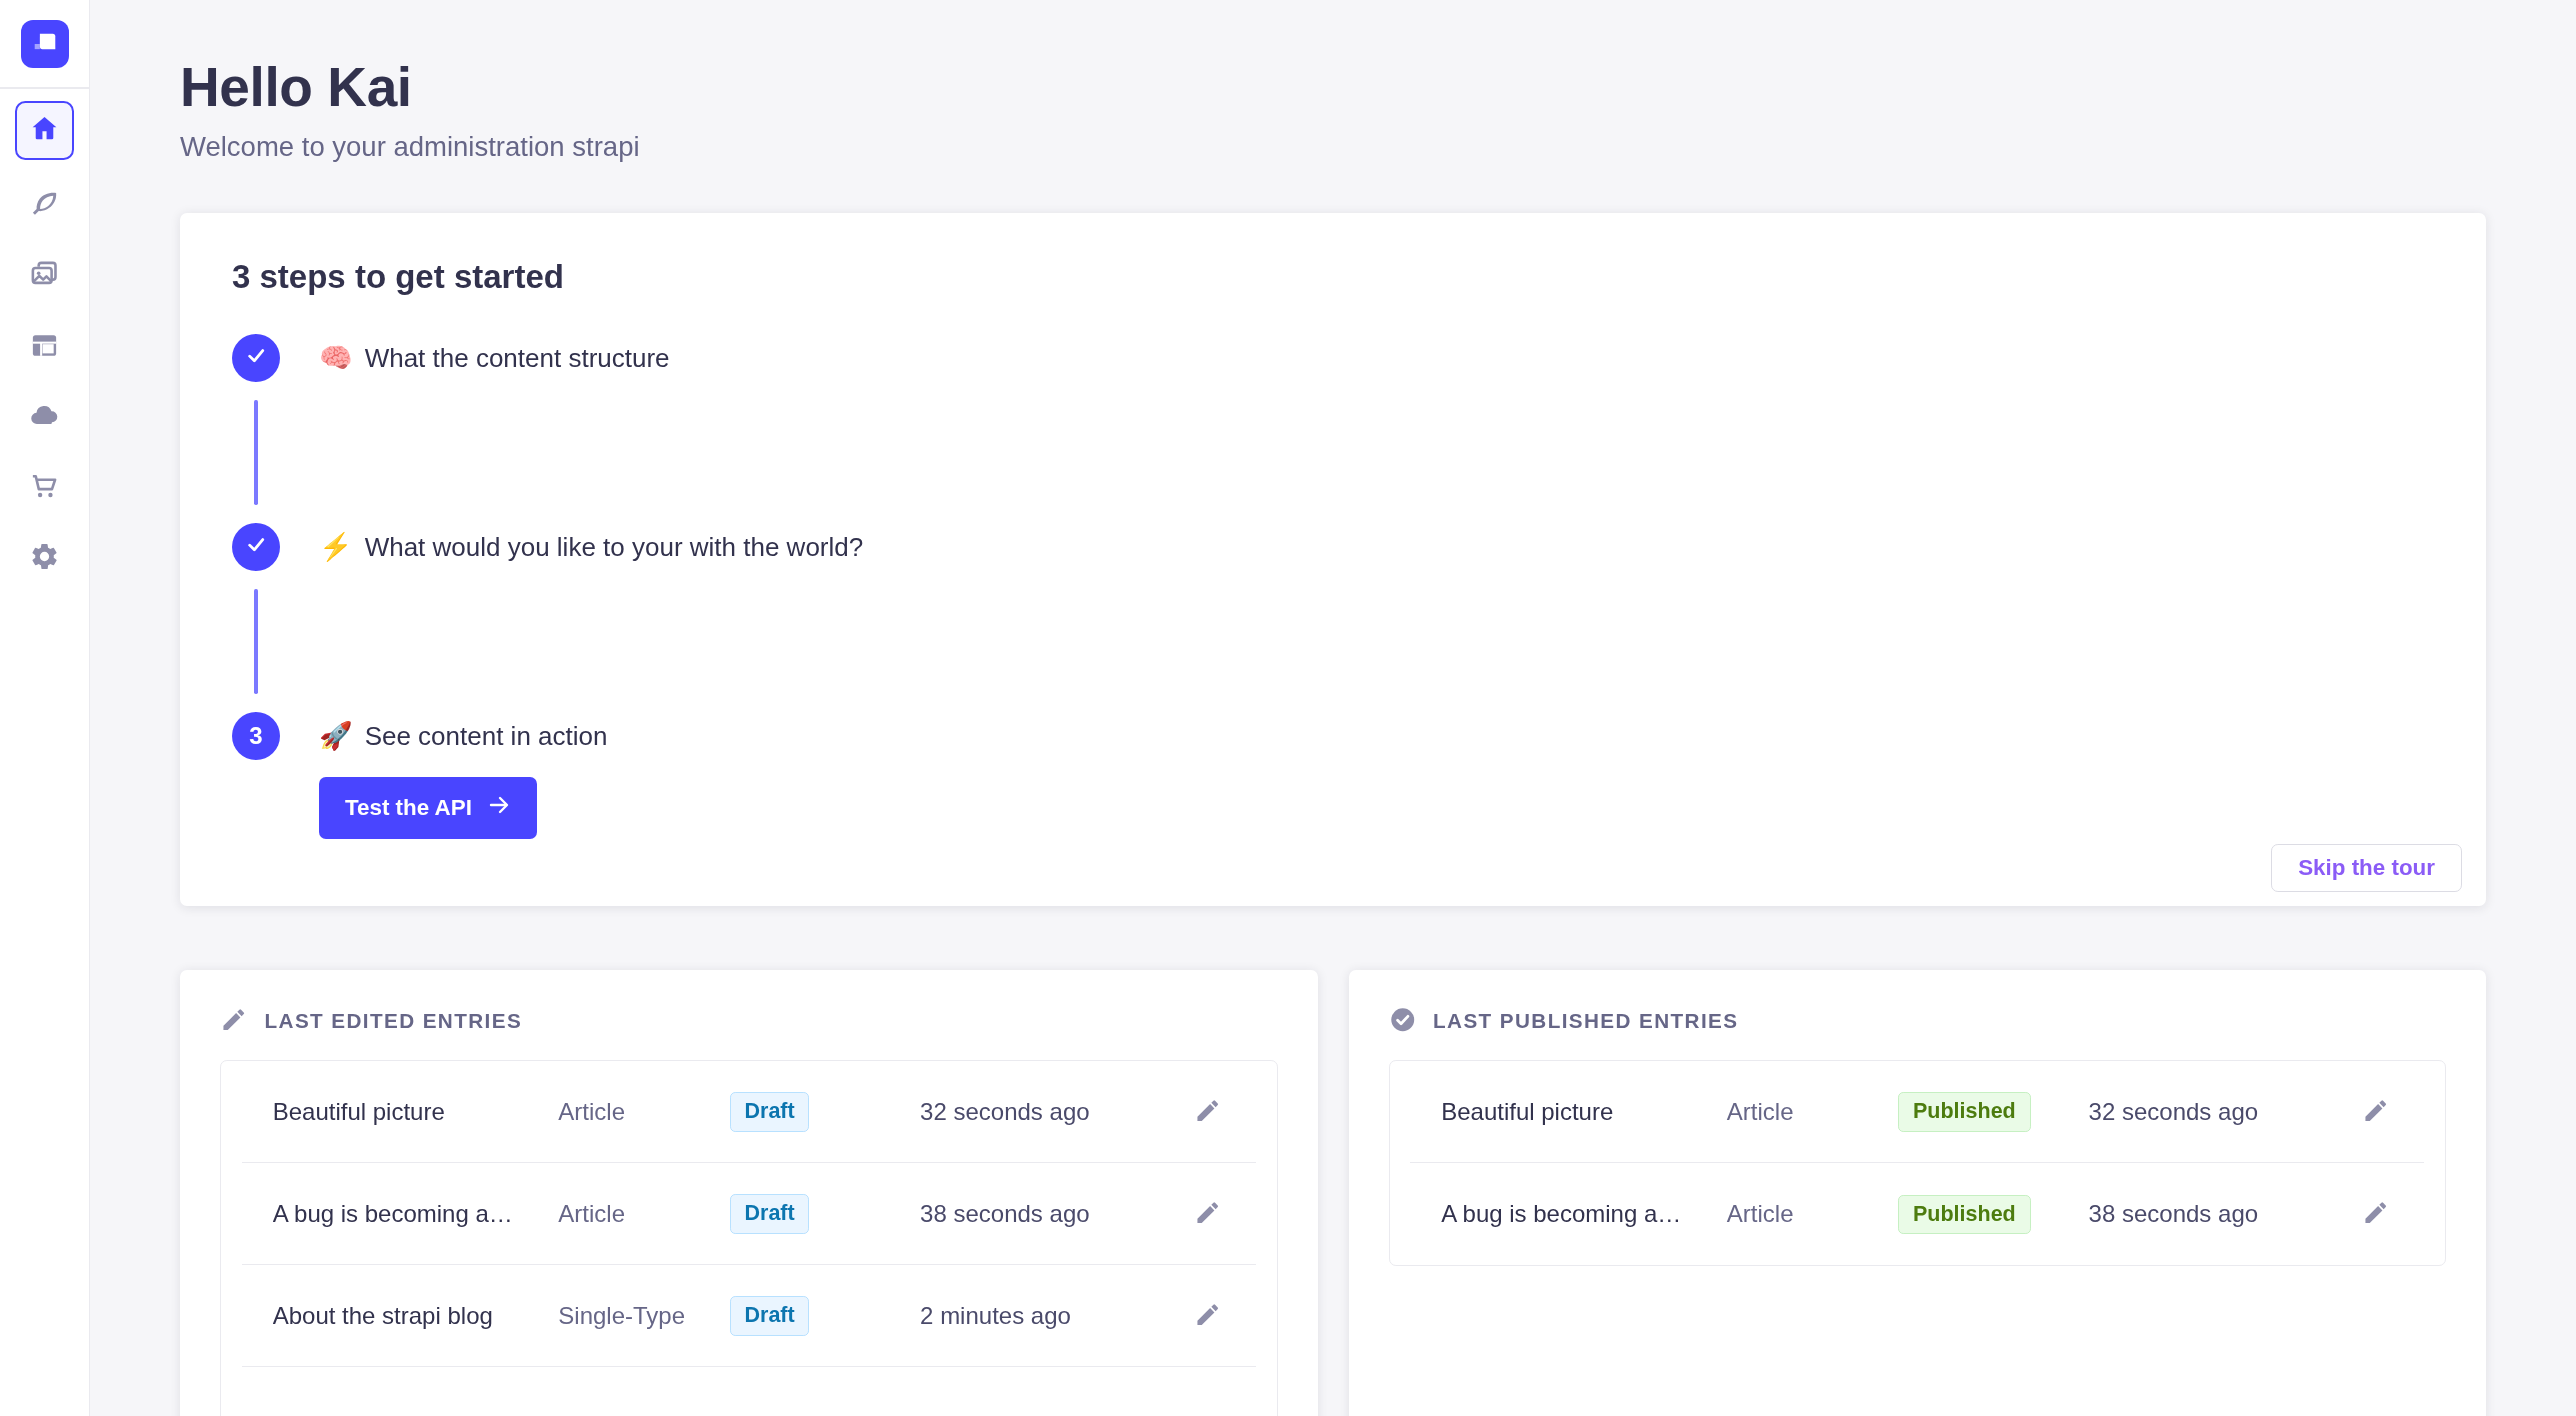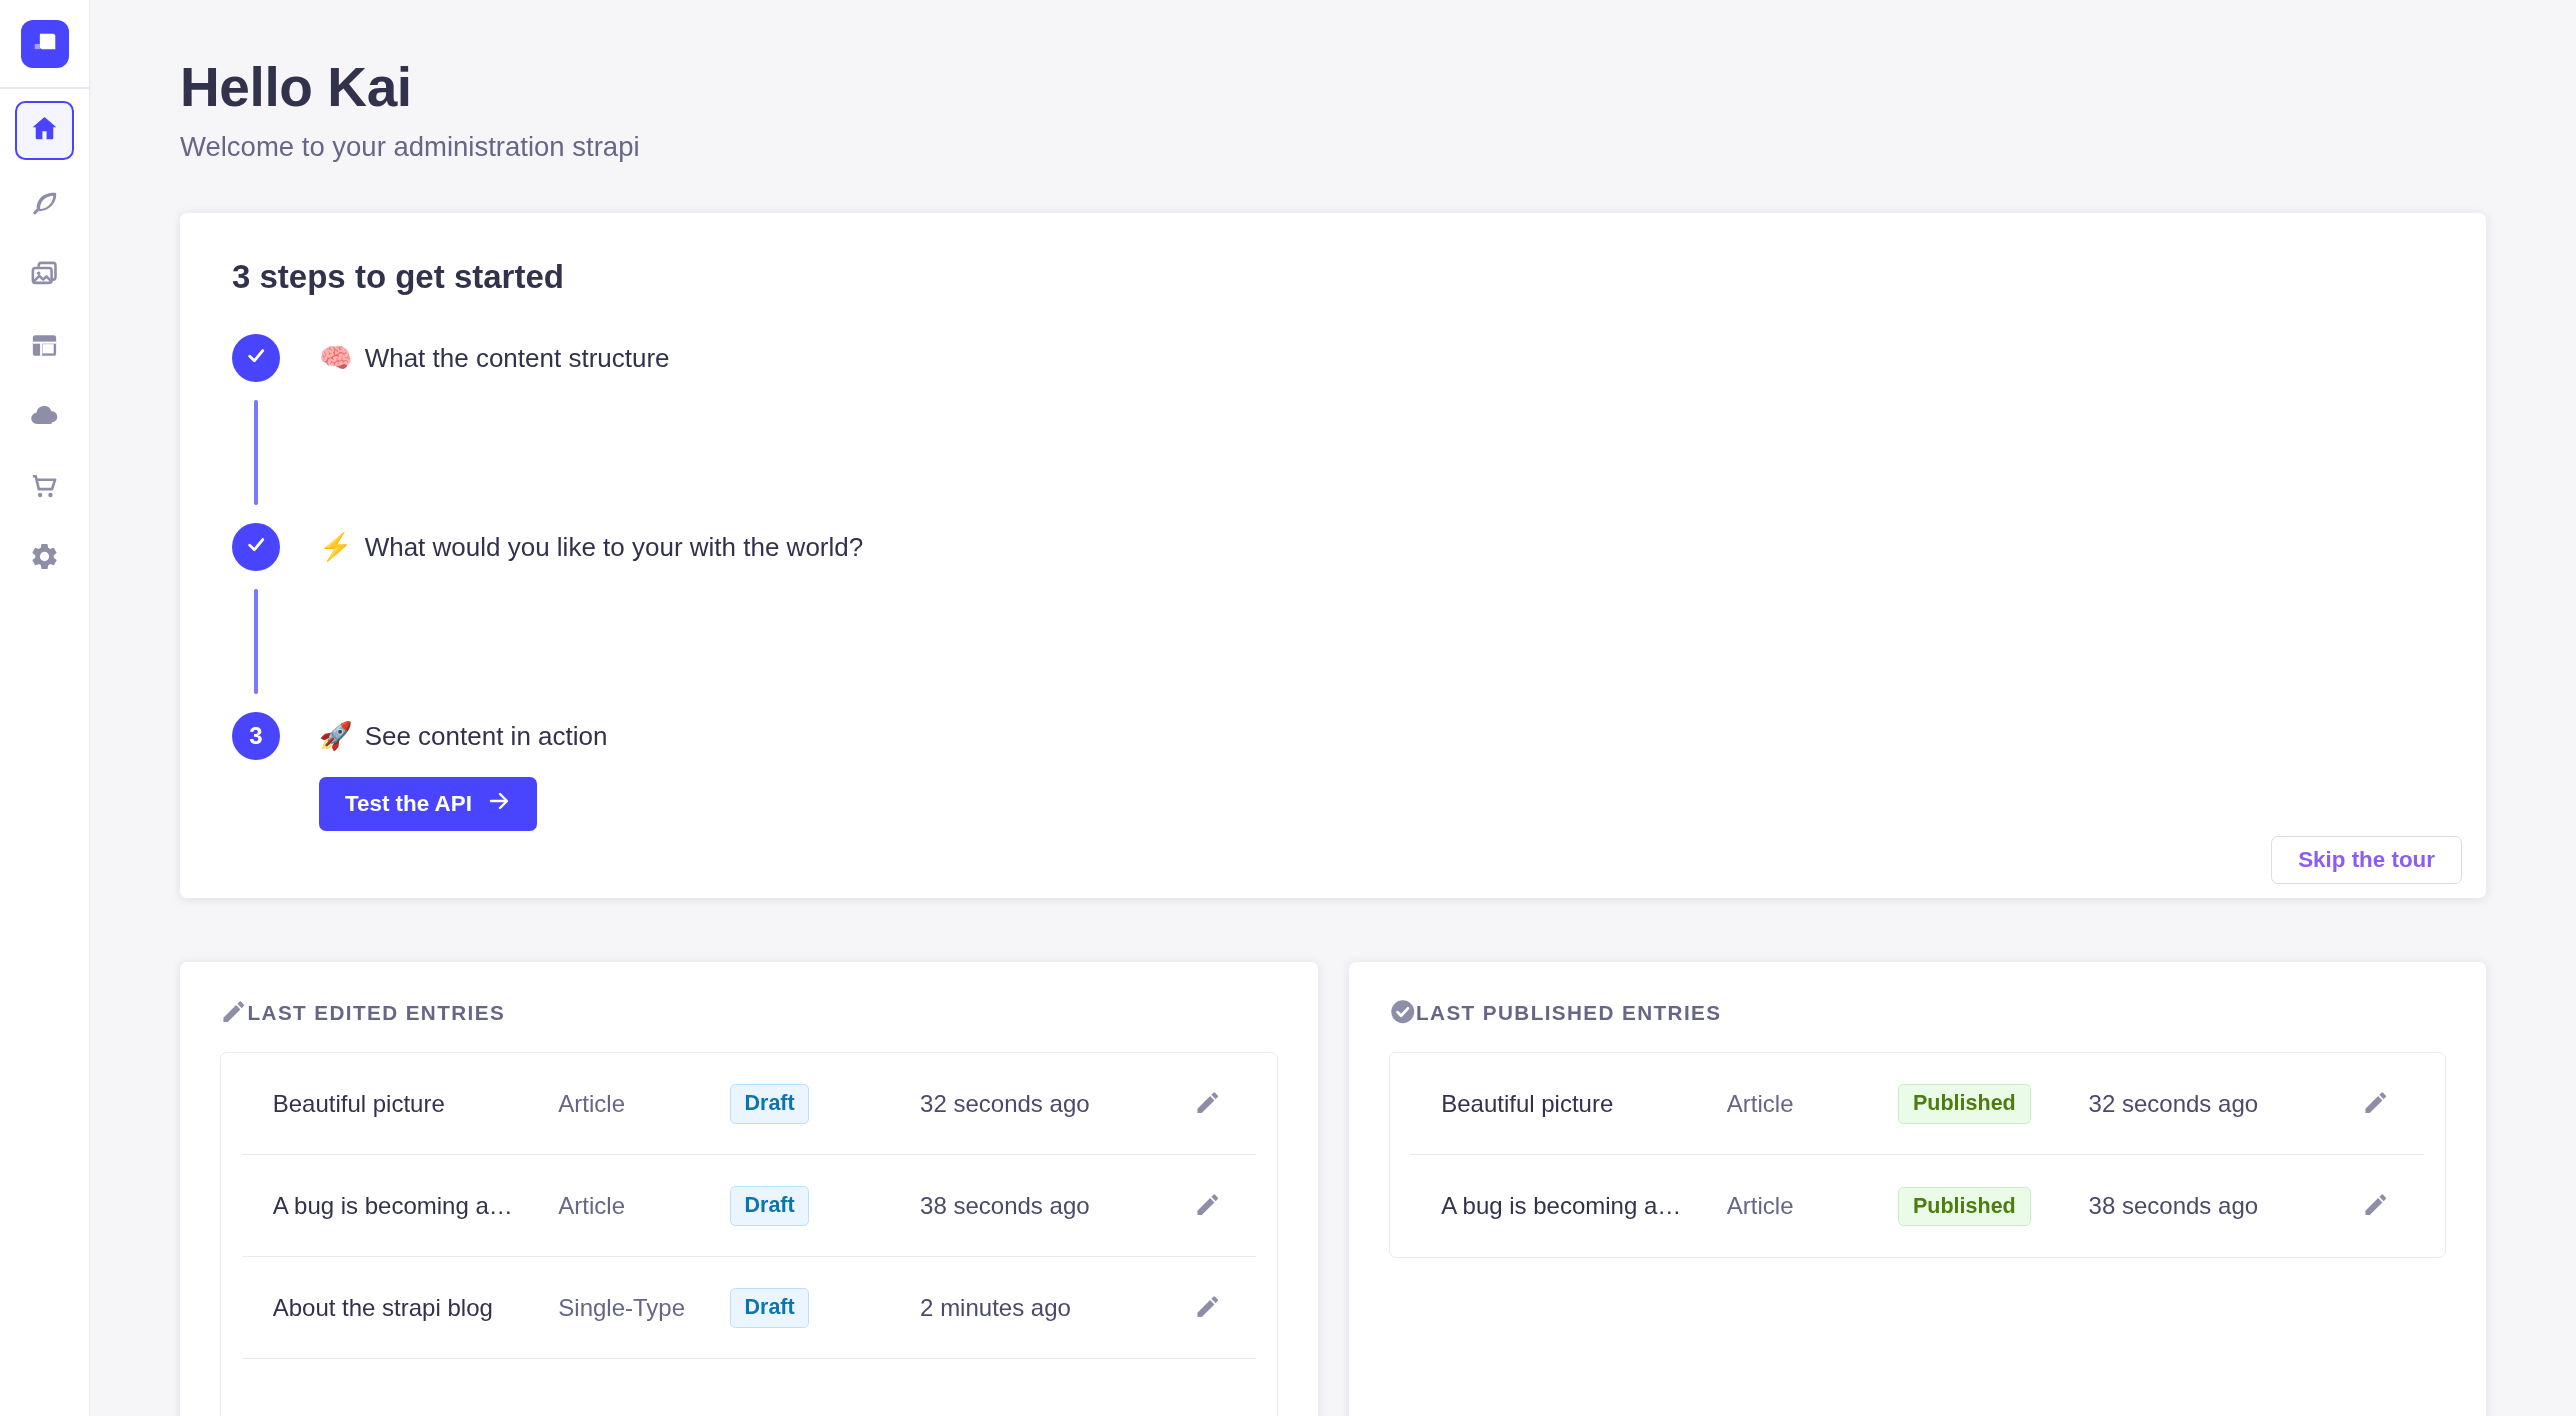--- a/index.html
+++ b/index.html
@@ -56,39 +56,39 @@
     font-size:26px; font-weight:500; color:#32324D;
     display:flex; align-items:center; gap:12px; cursor:pointer;
   }
   .step-emoji { font-size:27px; }
   .step-connector { height:141px; display:flex; align-items:center; }
   .step-connector .line {
     width:3.4px; height:105px; margin-left:22.4px; background:#7B79FF; border-radius:1.7px;
   }
   .cta-row { margin:17px 0 0 87px; }
   .btn-primary {
-    display:inline-flex; align-items:center; gap:15.5px; height:54px; padding:0 26px;
+    display:inline-flex; align-items:center; gap:15.5px; height:62px; padding:0 26px;
     background:#4945FF; color:#FFFFFF; border:none; border-radius:6.9px;
     font-family:inherit; font-size:22.4px; font-weight:700; cursor:pointer;
   }
   .btn-primary svg { width:24px; height:24px; }
   .skip-row { display:flex; justify-content:flex-end; margin:5.2px -28px 0 0; }
   .btn-secondary {
     height:48px; padding:0 26px; background:#FFFFFF;
     border:1.7px solid #DCDCE4; border-radius:6.9px;
     font-family:inherit; font-size:22.4px; font-weight:700; color:#8b5cf6; cursor:pointer;
   }
 
   
   .widgets { display:grid; grid-template-columns:1fr 1fr; gap:31px; margin-top:64px; align-items:stretch; }
   .widget-card {
     background:#FFFFFF; border-radius:6.9px; box-shadow:0 1.7px 10.3px rgba(33,33,52,.1);
     padding:36px 40px;
   }
-  .widget-header { display:flex; align-items:center; }
+  .widget-header { display:flex; align-items:center; gap:17px; }
   .widget-header svg { width:27.5px; height:27.5px; }
   .widget-title { font-size:20.7px; font-weight:600; letter-spacing:1.4px; color:#666687; }
   .widget-table {
     margin-top:24px; border:1.7px solid #EAEAEF; border-radius:6.9px;
     padding:0 20.7px; background:#FFFFFF;
   }
   .entry-row { display:flex; align-items:center; height:102px; padding:0 31px; border-bottom:1.7px solid #EAEAEF; }
   .entry-row.no-divider { border-bottom:none; }
   .table-filler { height:138px; }
   .col-title { width:30%; font-size:24px; color:#32324D; white-space:nowrap; overflow:hidden; }

